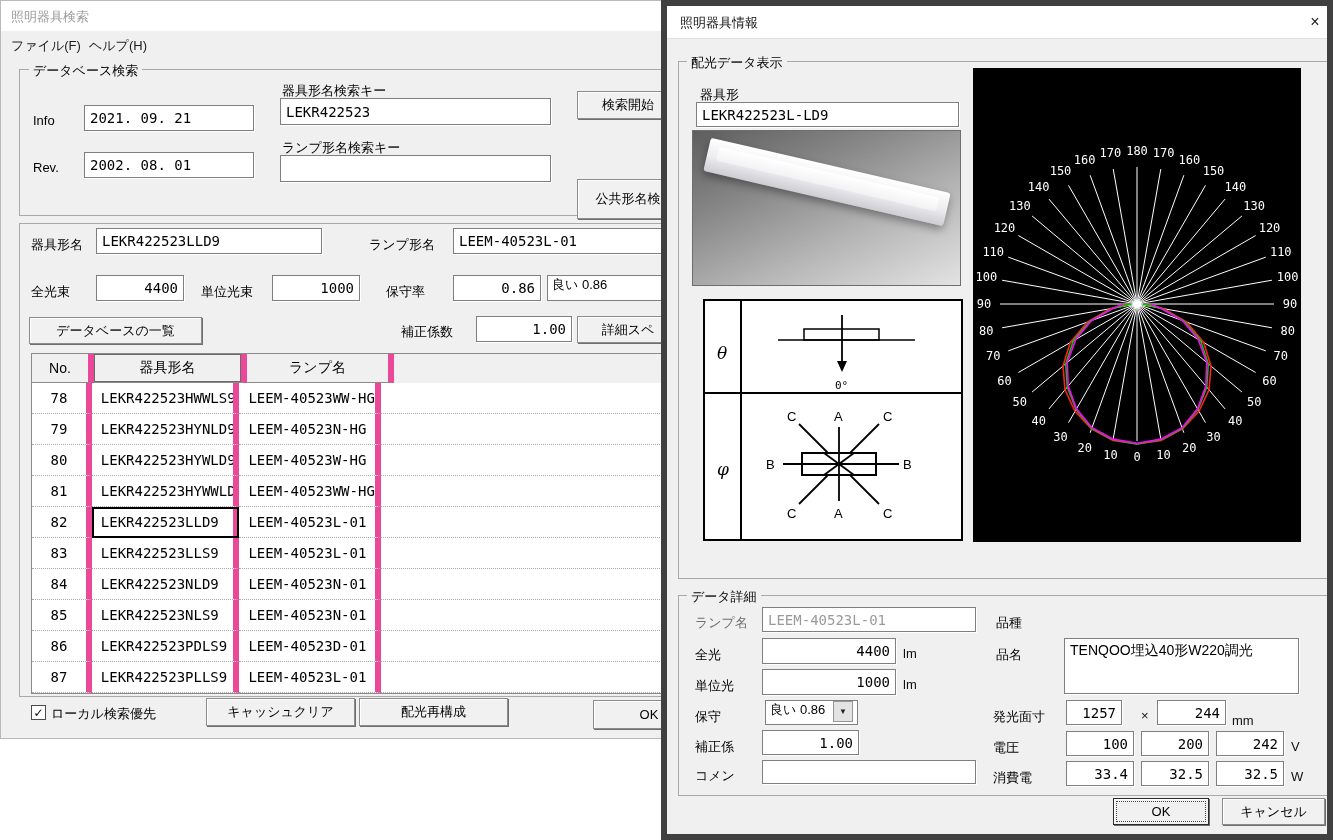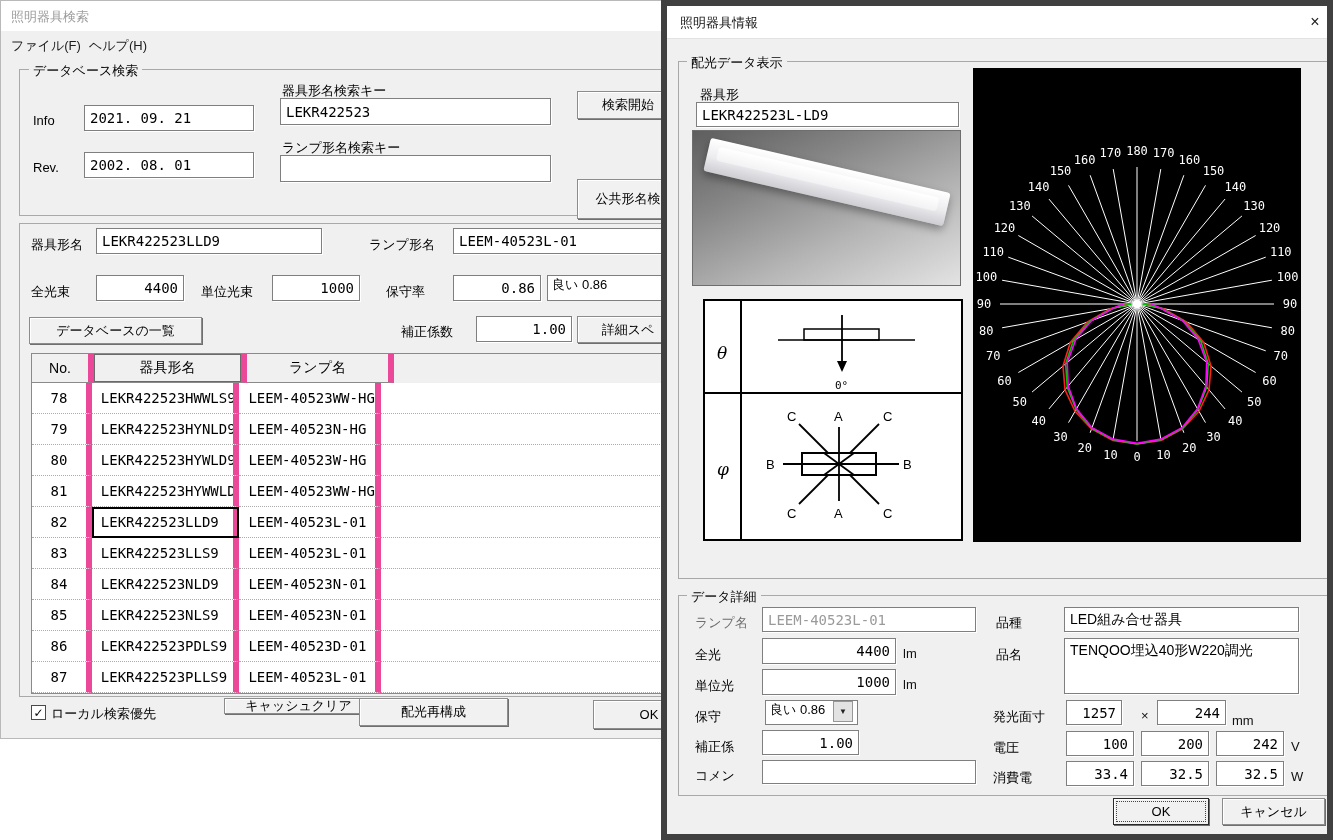--- a/index.html
+++ b/index.html
@@ -167,21 +167,21 @@
           <div class="tcell c2 txt">LEEM-40523L-01</div>
           <div class="tcell c3 txt"></div>
         </div>
       </div>
   </div>
 
   <div class="abs cb" style="left:30px;top:704px">
       <span id="cb-glyph">✓</span>
     </div>
   <span class="abs lbl" style="left:50px;top:704px">ローカル検索優先</span>
-  <div class="abs btn" style="left:223px;top:697px;width:149px;height:16px">キャッシュクリア</div>
+  <div class="abs btn" style="left:205px;top:697px;width:149px;height:28px">キャッシュクリア</div>
   <div class="abs btn" style="left:358px;top:697px;width:149px;height:28px">配光再構成</div>
   <div class="abs btn" style="left:592px;top:699px;width:112px;height:29px">OK</div>
 </div>
 
 <div class="abs dlg">
   <div class="abs dlg-titlebar"></div>
   <span class="abs dlg-title">照明器具情報</span>
   <div class="abs closebox">×</div>
 
   <div class="abs group" style="left:11px;top:55px;width:648px;height:516px"></div>
@@ -320,21 +320,20 @@
   <div class="abs combo" style="left:98px;top:694px;width:93px;height:25px">
     <span>良い 0.86</span>
     <span class="arrowbtn">▼</span>
   </div>
   <span class="abs lbl" style="left:28px;top:732px">補正係</span>
   <div class="abs field num" style="left:95px;top:724px;width:97px;height:25px">1.00</div>
   <span class="abs lbl" style="left:28px;top:761px">コメン</span>
   <div class="abs field" style="left:95px;top:754px;width:214px;height:24px"></div>
 
   <span class="abs lbl" style="left:329px;top:608px">品種</span>
-  <div class="abs field" style="left:397px;top:601px;width:235px;height:25px;font-family:'Liberation Sans','DejaVu Sans',sans-serif">LED組み合せ器具</div>
   <span class="abs lbl" style="left:329px;top:640px">品名</span>
   <div class="abs field" style="left:397px;top:632px;width:235px;height:56px;align-items:flex-start;padding-top:3px;font-family:'Liberation Sans','DejaVu Sans',sans-serif">TENQOO埋込40形W220調光</div>
   <span class="abs lbl" style="left:326px;top:702px">発光面寸</span>
   <div class="abs field num" style="left:399px;top:694px;width:56px;height:25px">1257</div>
   <span class="abs unit" style="left:474px;top:702px">×</span>
   <div class="abs field num" style="left:490px;top:694px;width:69px;height:25px">244</div>
   <span class="abs unit" style="left:565px;top:707px">mm</span>
   <span class="abs lbl" style="left:326px;top:733px">電圧</span>
   <div class="abs field num" style="left:399px;top:725px;width:68px;height:25px">100</div>
   <div class="abs field num" style="left:474px;top:725px;width:68px;height:25px">200</div>

